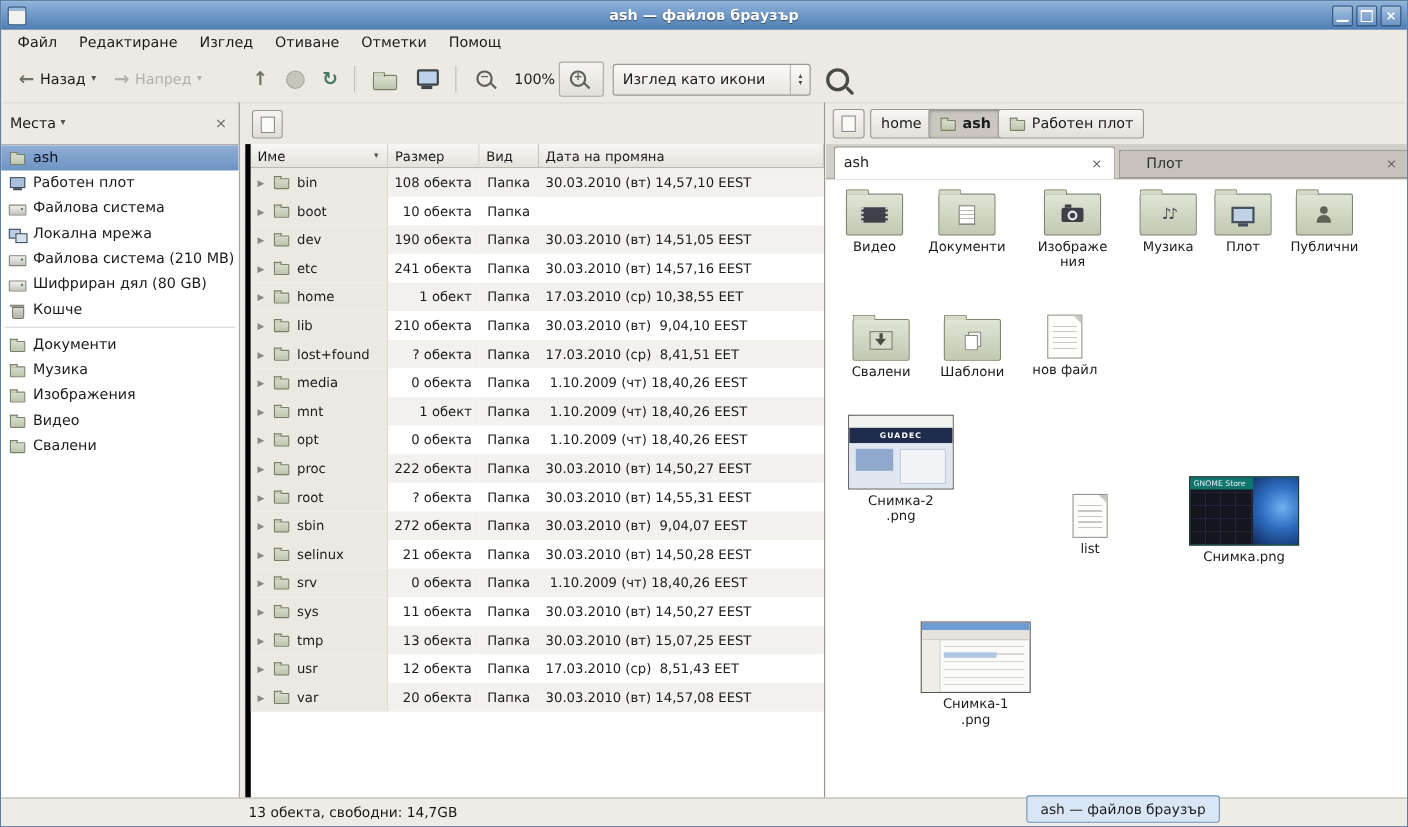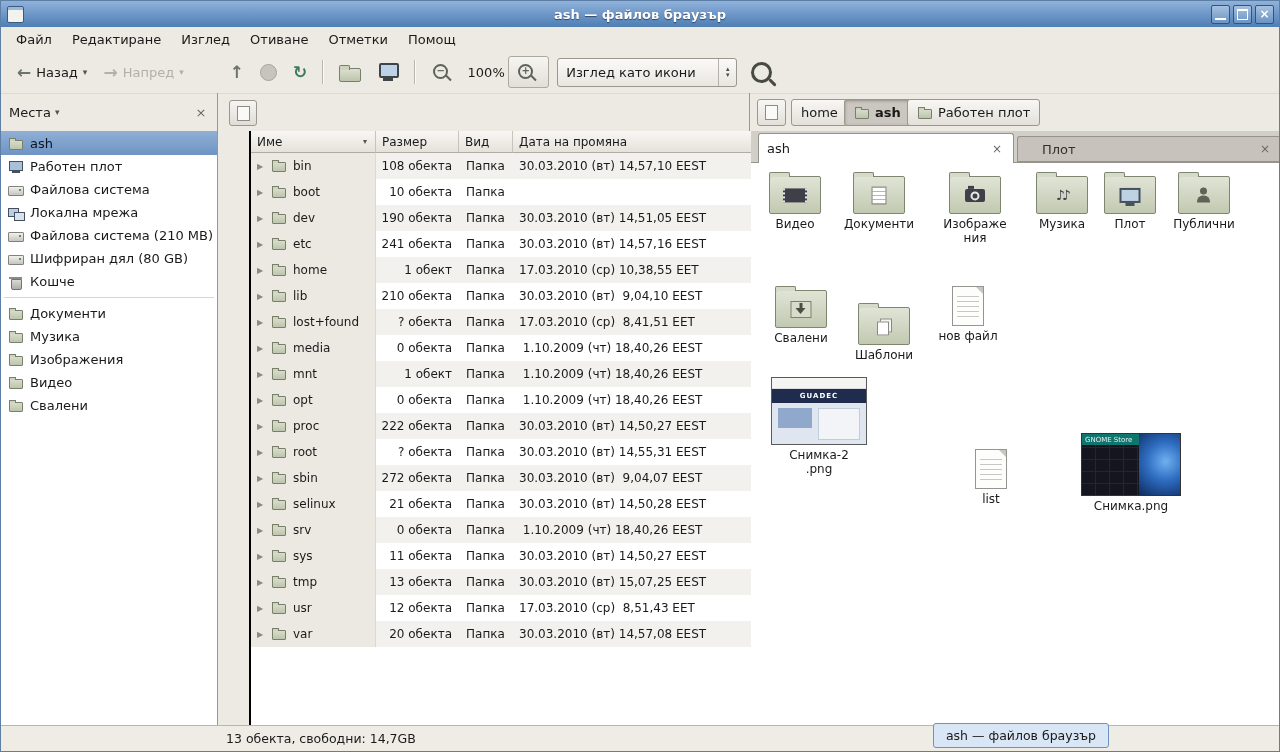--- a/index.html
+++ b/index.html
@@ -93,21 +93,21 @@
     background:#D7E2EF; border:1px solid #46505C; }
   .si-trash::before { content:""; position:absolute; top:5px; left:3px; width:9px; height:9px;
     background:linear-gradient(#DADAD6,#AFAFA9); border:1px solid #75736D; border-radius:0 0 2px 2px; }
   .si-trash::after { content:""; position:absolute; top:3px; left:1px; width:13px; height:2px; background:#8C8A84; }
   
   .mid-topbtn { position:absolute; left:228px; top:99px; width:26px; height:24px;
     background:linear-gradient(#F6F5F2,#E0DDD6); border:1px solid #9A978F; border-radius:3px;
     display:flex; align-items:center; justify-content:center; }
   .minipage { width:11px; height:13px; background:#FAFAF8; border:1px solid #8E8C86; }
   .tree { position:absolute; left:222px; top:130px; width:526px; height:597px;
-    background:#fff; border-left:2px solid #000000; box-sizing:border-box; font-size:12px;margin-left:26px; }
+    background:#fff; border-left:5px solid #000000; box-sizing:border-box; font-size:12px; }
   .thead { display:flex; height:22px; }
   .hcell { background:linear-gradient(#F8F7F4,#E5E2DB); border-right:1px solid #C6C3BC;
     border-bottom:1px solid #AEABA4; display:flex; align-items:center; padding-left:6px;
     box-sizing:border-box; }
   .sortind { margin-left:auto; margin-right:8px; font-size:8px; color:#55534E; }
   .w-name { width:125px; } .w-size { width:83px; } .w-type { width:54px; } .w-date { flex:1; }
   .trow { display:flex; height:26px; }
   .c { display:flex; align-items:center; box-sizing:border-box; background:#fff; }
   .c-name { width:125px; background:#ECE9E3; border-right:1px solid #DCD9D2; }
   .c-size { width:83px; justify-content:flex-end; padding-right:7px; }
@@ -618,21 +618,21 @@
           <div class="em em-public"></div>
         </div>
       <div class="ivlabel">Публични</div>
     </div>
     <div class="iv" style="left:13px;top:121px;width:74px">
       <div class="bf">
           <div class="em em-downloads"></div>
         </div>
       <div class="ivlabel">Свалени</div>
     </div>
-    <div class="iv" style="left:96px;top:138px;width:74px">
+    <div class="iv" style="left:96px;top:121px;width:74px">
       <div class="bf">
           <div class="em em-templates"></div>
         </div>
       <div class="ivlabel">Шаблони</div>
     </div>
     <div class="iv" style="left:182px;top:119px;width:70px">
       <div class="pagefile"></div>
       <div class="ivlabel">нов файл</div>
     </div>
 
@@ -655,20 +655,30 @@
 
     <div class="iv" style="left:328px;top:270px;width:104px">
       <div class="thumb t3">
         <div class="t3-text">GNOME Store</div>
         <div class="t3-grid"></div>
         <div class="t3-swirl"></div>
       </div>
       <div class="ivlabel" style="width:90px">Снимка.png</div>
     </div>
 
+    <div class="iv" style="left:84px;top:402px;width:104px">
+      <div class="thumb t4">
+        <div class="t4-title"></div>
+        <div class="t4-tool"></div>
+        <div class="t4-side"></div>
+        <div class="t4-lines"></div>
+        <div class="t4-sel"></div>
+      </div>
+      <div class="ivlabel" style="width:62px">Снимка-1.png</div>
+    </div>
 
   </div>
 
   <div class="statusbar">
     <span class="statustext">13 обекта, свободни: 14,7GB</span>
   </div>
 
   <div class="taskbtn">
     <span>ash — файлов браузър</span>
   </div>

